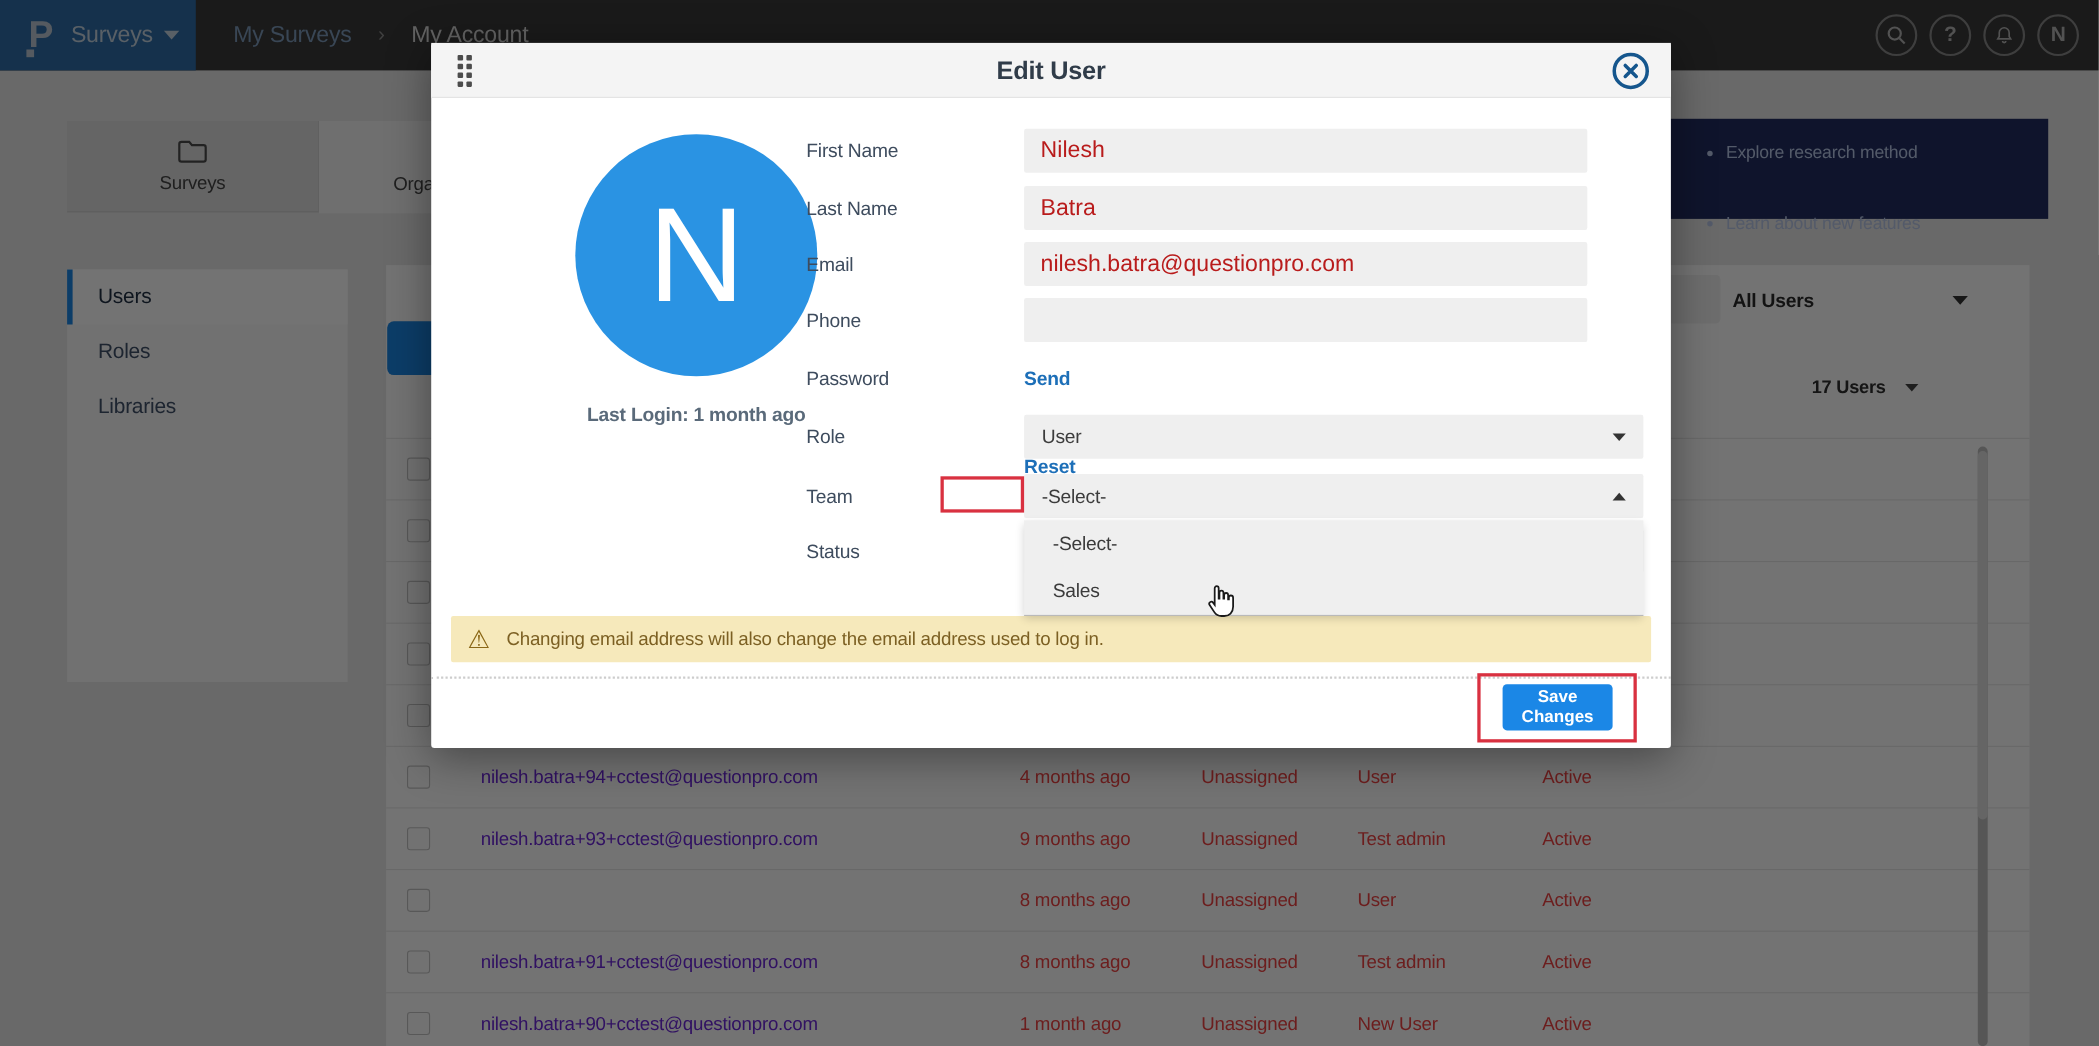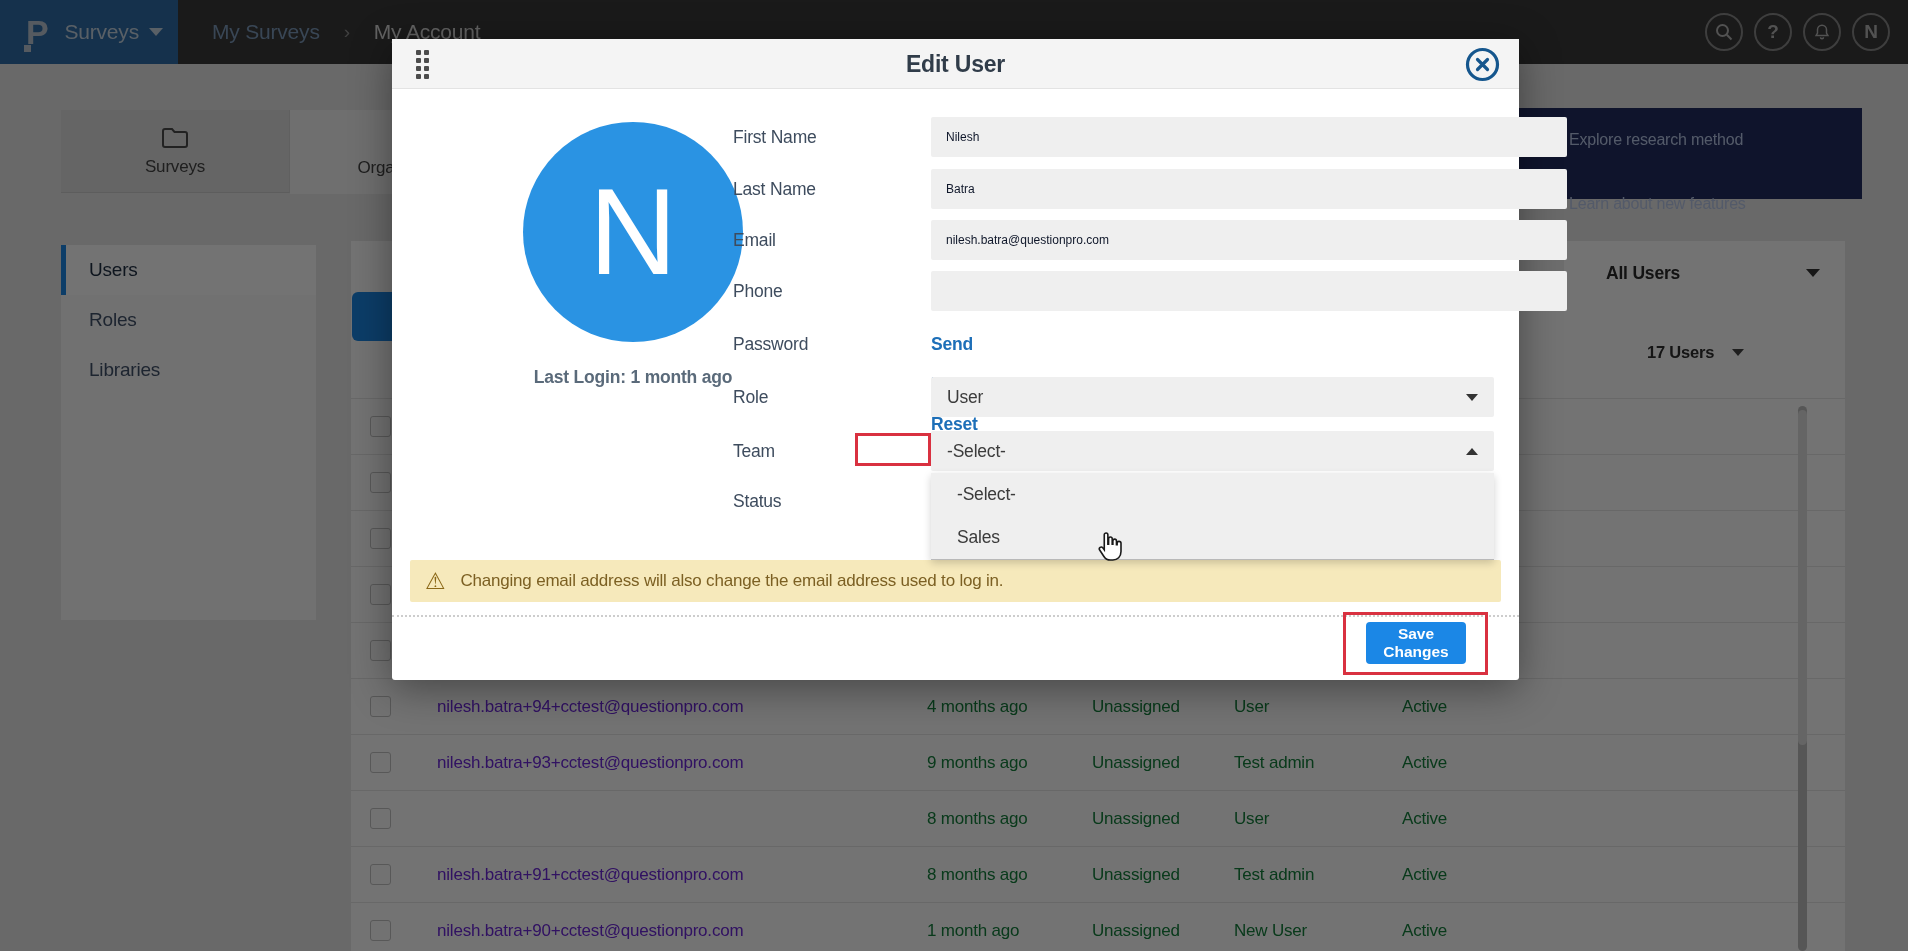--- a/index.html
+++ b/index.html
@@ -38,29 +38,29 @@
   .promo-bullet{width:5px;height:5px;border-radius:50%;background:#b9c8e8;flex:none;}
 
   
   .sidebar{position:absolute;left:61px;top:245px;width:255px;height:375px;background:#fafafa;}
   .side-item{height:50px;display:flex;align-items:center;padding-left:28px;font-size:19px;color:#42526b;cursor:pointer;}
   .side-item.active{background:#fff;border-left:5px solid var(--accent);padding-left:23px;color:#1f2f44;}
 
   
   .tablecard{position:absolute;left:351px;top:241px;width:1494px;height:710px;background:#fff;}
   .search-input{position:absolute;left:90px;top:9px;width:1123px;height:44px;background:#f1f1f1;border:none;border-radius:4px;padding:0 16px;font-size:17px;font-family:"Liberation Sans",sans-serif;color:#333;}
-  .filter-select{position:absolute;left:1224px;top:14px;width:214px;height:36px;display:flex;align-items:center;justify-content:space-between;font-size:17.5px;font-weight:700;color:#2b2b2b;cursor:pointer;margin-left:31px;}
+  .filter-select{position:absolute;left:1224px;top:14px;width:214px;height:36px;display:flex;align-items:center;justify-content:space-between;font-size:17.5px;font-weight:700;color:#2b2b2b;cursor:pointer;}
   .filter-caret{width:0;height:0;border-left:7px solid transparent;border-right:7px solid transparent;border-top:8px solid #333;}
   .add-button{position:absolute;left:1px;top:51px;width:190px;height:49px;background:var(--accent);border:none;border-radius:6px;cursor:pointer;}
   .count-select{position:absolute;left:1296px;top:102px;display:flex;align-items:center;gap:18px;font-size:16.5px;font-weight:700;color:#2f2f2f;cursor:pointer;}
   .count-caret{width:0;height:0;border-left:6px solid transparent;border-right:6px solid transparent;border-top:7px solid #444;}
   .rows{position:absolute;left:0;top:157px;width:100%;}
   .row{position:relative;height:56px;border-top:1px solid #e7e7e7;}
   .row .checkbox{position:absolute;left:19px;top:17px;width:21px;height:21px;appearance:none;-webkit-appearance:none;border:1.5px solid #c4c4c4;border-radius:3px;background:#fdfdfd;cursor:pointer;}
-  .cell{position:absolute;top:0;height:56px;line-height:56px;font-size:17px;color:#15803d;white-space:nowrap;}
+  .cell{position:absolute;top:0;height:56px;line-height:56px;font-size:17px;color:#ef4444;white-space:nowrap;}
   .cell-email{left:86px;color:#6d28d9;cursor:pointer;}
   .cell-date{left:576px;}
   .cell-team{left:741px;}
   .cell-role{left:883px;}
   .cell-status{left:1051px;}
   .vscroll{position:absolute;left:1447px;top:165px;width:9px;bottom:0;background:#bfbfbf;border-radius:5px;}
   .vscroll-thumb{position:absolute;left:0;top:4px;width:9px;height:335px;background:#e0e0e0;border-radius:5px;cursor:pointer;}
 
   
   .overlay{position:absolute;inset:0;background:rgba(0,0,0,0.55);z-index:10;}
@@ -71,21 +71,21 @@
   .modal-title{text-align:center;line-height:50px;font-size:23px;font-weight:700;color:#303c49;}
   .drag-handle{position:absolute;left:24px;top:11px;display:grid;grid-template-columns:repeat(2,5px);grid-auto-rows:5px;gap:3px;cursor:grab;}
   .drag-handle i{width:5px;height:5px;background:#4c4c4c;border-radius:1px;}
   .close-btn{position:absolute;right:18px;top:7px;width:37px;height:37px;background:none;border:none;cursor:pointer;padding:0;}
 
   .avatar{position:absolute;left:131px;top:83px;width:220px;height:220px;border-radius:50%;background:var(--avatar);display:flex;align-items:center;justify-content:center;color:#fff;font-size:122px;font-weight:400;}
   .last-login{position:absolute;left:91px;top:328px;width:300px;text-align:center;font-size:17.5px;font-weight:700;color:#5a6a7a;}
 
   .frow{position:absolute;left:341px;height:40px;}
   .flabel{position:absolute;left:0;width:180px;height:40px;line-height:40px;text-align:left;font-size:17.5px;color:#3e4c5e;}
-  .finput{position:absolute;left:198px;top:0;width:636px;height:40px;background:#efefef;border:none;border-radius:2px;padding:0 15px;font-size:12px;color:#0f172a;font-family:"Liberation Sans",sans-serif;}
+  .finput{position:absolute;left:198px;top:0;width:512px;height:40px;background:#efefef;border:none;border-radius:2px;padding:0 15px;font-size:21px;color:#b91c1c;font-family:"Liberation Sans",sans-serif;}
   .flink{position:absolute;left:198px;top:0;height:40px;line-height:40px;font-size:17.5px;font-weight:700;color:#1d6fb8;cursor:pointer;}
   .fselect{position:absolute;left:198px;top:0;width:563px;height:40px;background:#efefef;border-radius:2px;display:flex;align-items:center;justify-content:space-between;padding:0 16px;font-size:17.5px;color:#3c3c3c;cursor:pointer;}
   .sel-caret-down{width:0;height:0;border-left:6px solid transparent;border-right:6px solid transparent;border-top:7px solid #333;}
   .sel-caret-up{width:0;height:0;border-left:6px solid transparent;border-right:6px solid transparent;border-bottom:7px solid #333;}
 
   .dropdown-menu{position:absolute;left:539px;top:434px;width:563px;height:87px;background:#efefef;box-shadow:0 3px 8px rgba(0,0,0,0.18);border-bottom:1px solid #b9b9b9;z-index:5;}
   .dd-item{height:43px;line-height:43px;padding-left:26px;font-size:17.5px;color:#3b3b3b;cursor:pointer;}
 
   .warning{position:absolute;left:18px;top:521px;width:1091px;height:42px;background:var(--warning-bg);border-radius:2px;display:flex;align-items:center;}
   .warn-icon{margin-left:15px;font-size:23px;color:#8a6716;line-height:1;}

